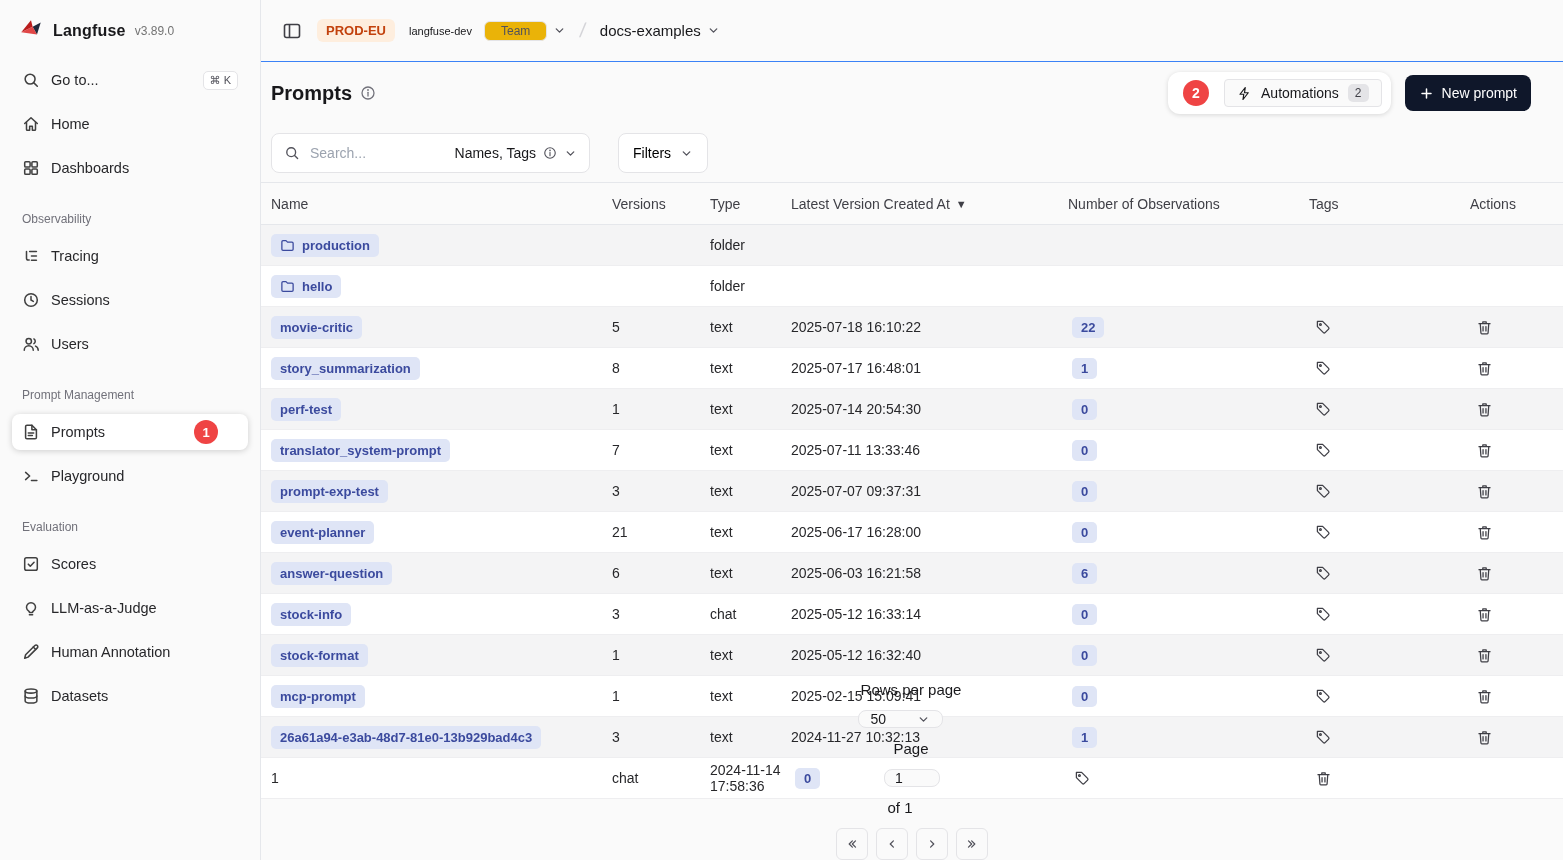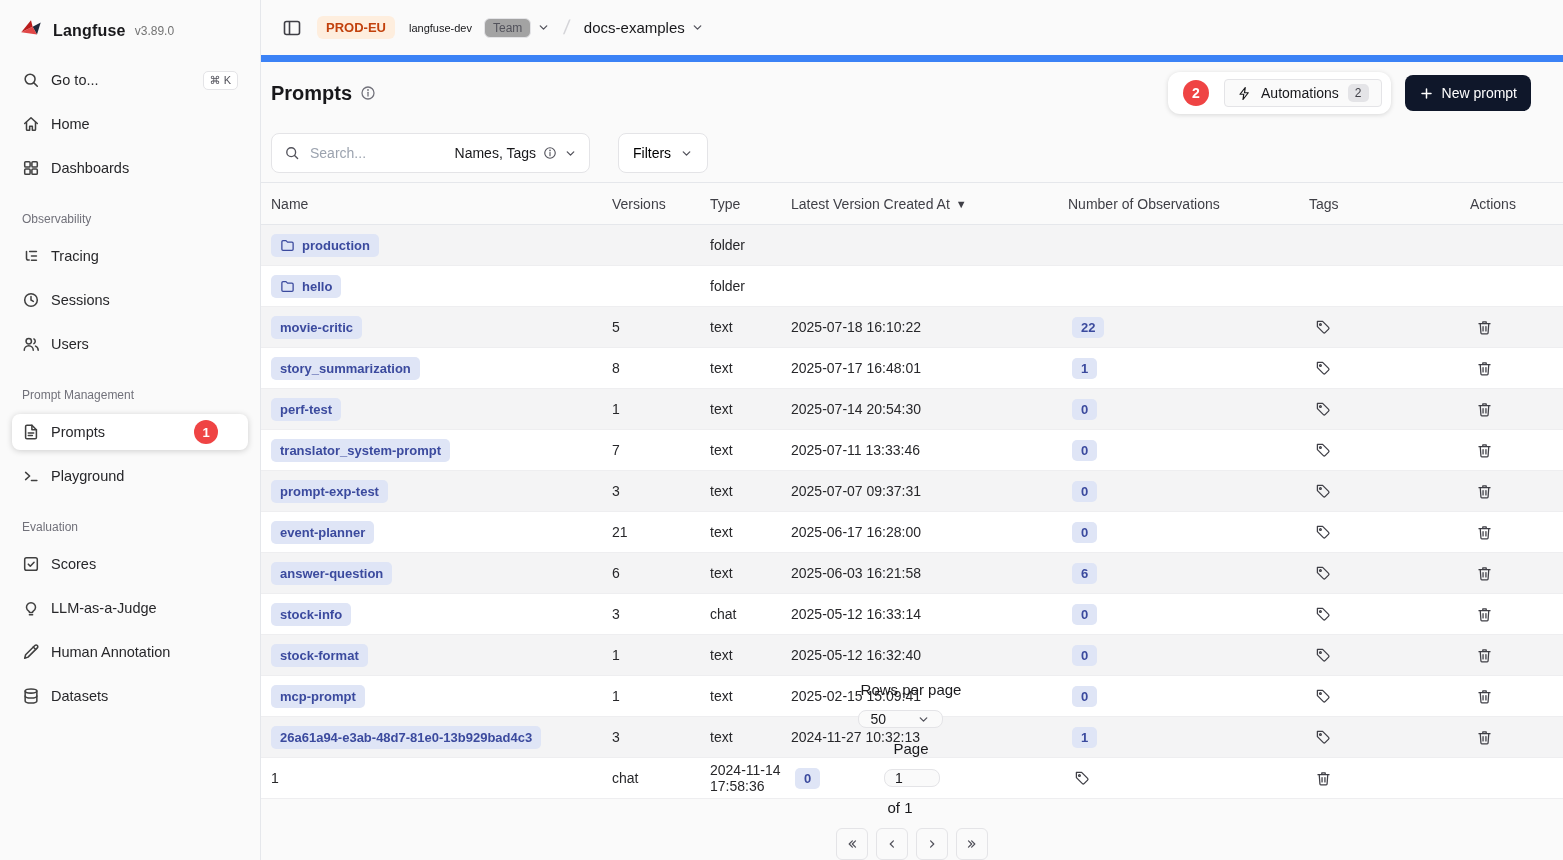--- a/index.html
+++ b/index.html
@@ -43,32 +43,32 @@
     border: 1px solid #d4d4d8;
   }
   .user-meta { min-width: 0; }
   .user-name { font-size: 14.5px; font-weight: 700; white-space: nowrap; overflow: hidden; text-overflow: ellipsis; max-width: 148px; }
   .user-email { font-size: 12px; color: #71717a; white-space: nowrap; overflow: hidden; text-overflow: ellipsis; max-width: 148px; }
   .user-card .ic { margin-left: auto; color: #52525b; }
 
   
   .main { flex: 1; display: flex; flex-direction: column; min-width: 0; }
   .topbar {
-    height: 62px; min-height: 62px; border-bottom: 7px solid #3b82f6;
+    height: 62px; min-height: 62px; border-bottom: 1px solid #3b82f6;
     display: flex; align-items: center; gap: 10px; padding: 0 24px 0 16px;
   }
   .icon-btn { width: 30px; height: 30px; display: flex; align-items: center; justify-content: center; border-radius: 6px; color: #3f3f46; cursor: pointer; }
   .env-badge {
     background: #feeede; color: #c2410c; font-size: 13px; font-weight: 600;
     border-radius: 6px; padding: 4px 9px; margin-right: 4px;
   }
   .org-name { font-size: 11px; font-weight: 500; }
   .team-badge {
-    border: 1px solid #e4e4e7; background: #a3a3a3; color: #52525b;
-    font-size: 12px; border-radius: 6px; padding: 2px 8px; margin-left: 6px;
+    border: 1px solid #e4e4e7; background: #eab308; color: #52525b;
+    font-size: 12px; border-radius: 6px; padding: 2px 16px; margin-left: 6px;
   }
   .crumb-btn { display: flex; align-items: center; gap: 6px; cursor: pointer; }
   .slash { color: #d4d4d8; font-size: 20px; font-weight: 300; margin: 0 4px; transform: skewX(-8deg); }
   .proj-name { font-size: 15px; font-weight: 500; }
 
   .page-header { height: 62px; min-height: 62px; display: flex; align-items: center; padding: 0 32px 0 10px; }
   .page-title { font-size: 20px; font-weight: 700; }
   .title-info { margin-left: 8px; color: #71717a; cursor: pointer; display: flex; }
   .spotlight {
     margin-left: auto; background: #fff; border-radius: 12px;

